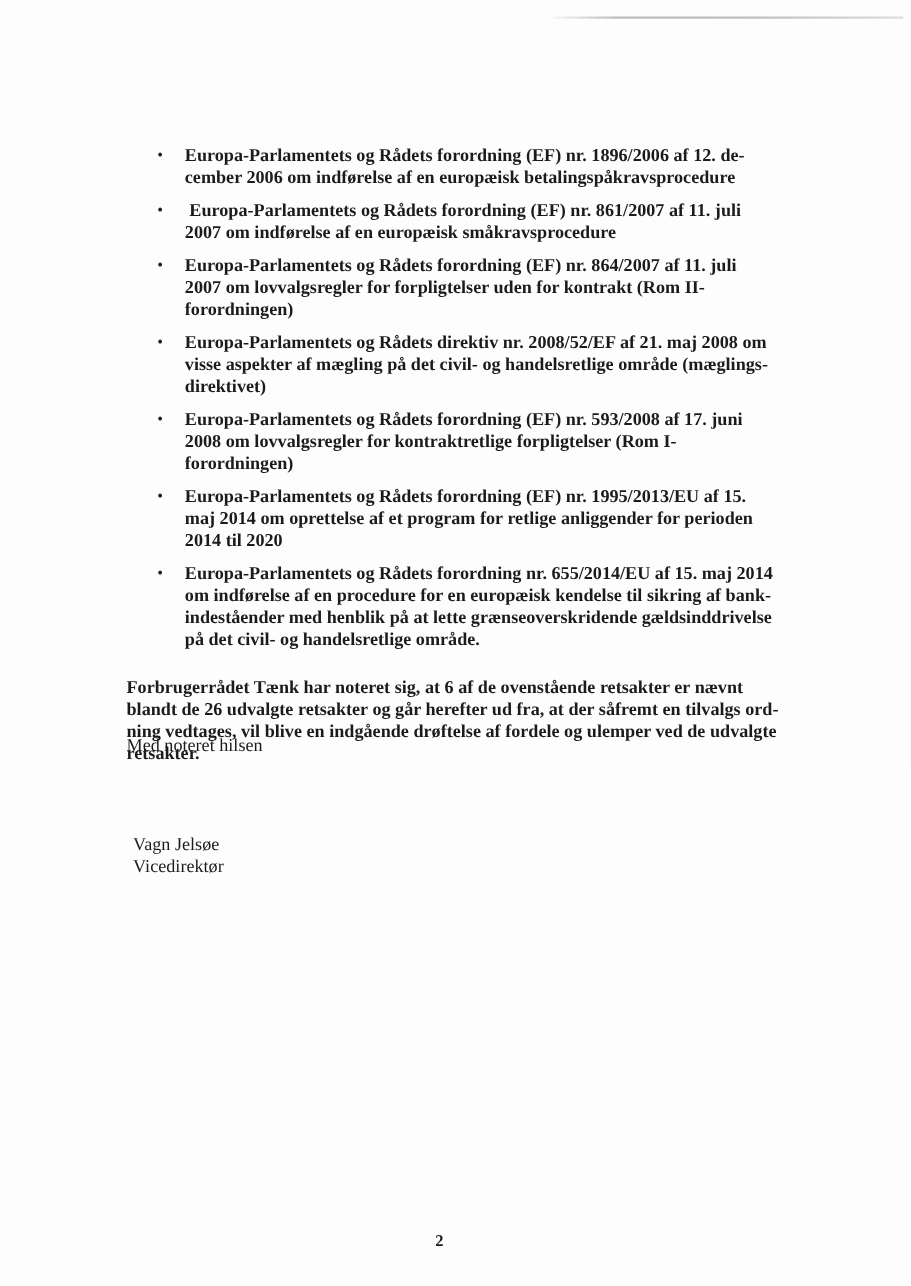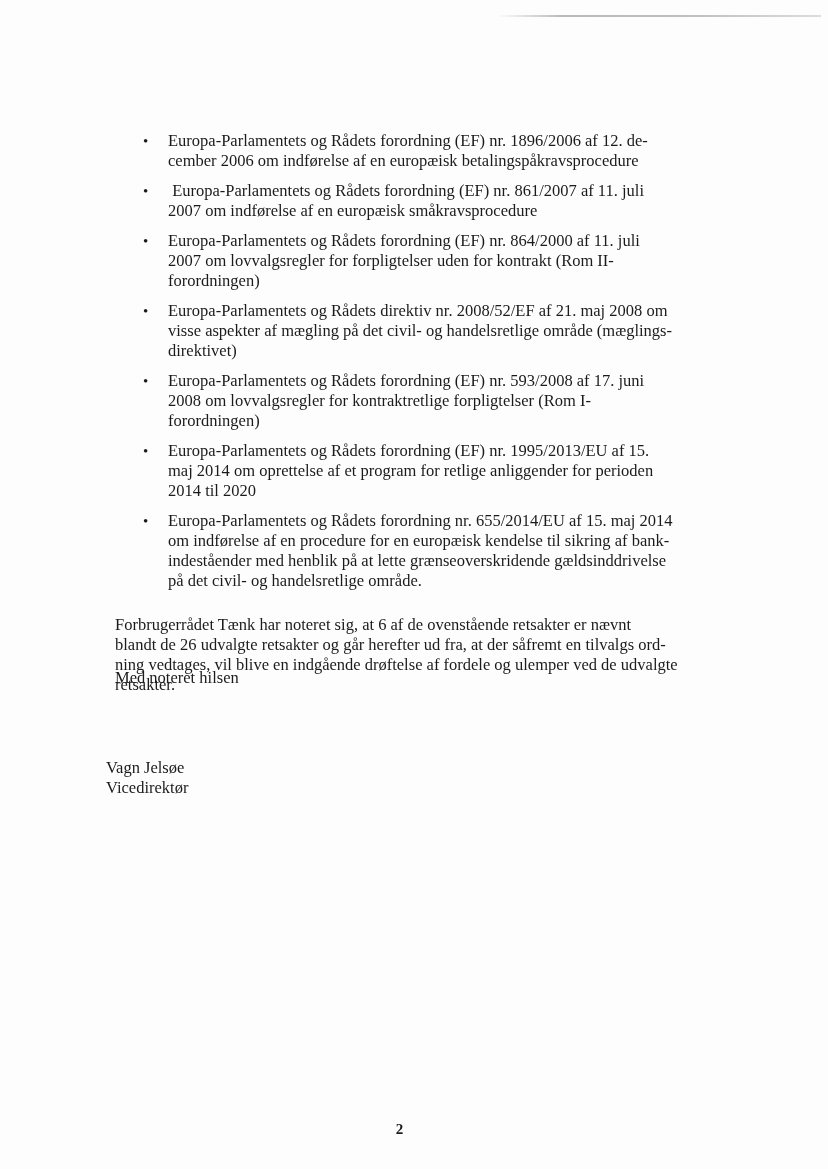--- a/index.html
+++ b/index.html
@@ -42,39 +42,40 @@
     align-items: flex-start;
     margin-bottom: 10px;
   }
   .bullet-marker {
     flex: 0 0 25px;
     font-size: 15px;
     line-height: 20px;
   }
   .lines {
     white-space: pre-wrap;
+    font-weight: bold;
   }
   .bullet-text {
     width: 600px;
   }
   .paragraph {
     position: absolute;
     left: 115px;
     top: 584px;
     width: 665px;
     margin-top: 31px;
   }
   .closing {
     position: absolute;
     left: 115px;
     top: 668px;
   }
   .signatures {
     position: absolute;
-    left: 106px;
+    left: 121px;
     top: 758px;
     display: flex;
     align-items: flex-end;
   }
   .sig-col-left {
     width: 182px;
   }
   .pagenum {
     position: absolute;
     left: 380px;
@@ -99,21 +100,21 @@
       <div class="bullet-text lines">Europa-Parlamentets og Rådets forordning (EF) nr. 1896/2006 af 12. de-
 cember 2006 om indførelse af en europæisk betalingspåkravsprocedure</div>
     </div>
     <div class="bullet-item">
       <span class="bullet-marker">•</span>
       <div class="bullet-text lines"> Europa-Parlamentets og Rådets forordning (EF) nr. 861/2007 af 11. juli
 2007 om indførelse af en europæisk småkravsprocedure</div>
     </div>
     <div class="bullet-item">
       <span class="bullet-marker">•</span>
-      <div class="bullet-text lines">Europa-Parlamentets og Rådets forordning (EF) nr. 864/2000 af 11. juli
+      <div class="bullet-text lines">Europa-Parlamentets og Rådets forordning (EF) nr. 864/2007 af 11. juli
 2007 om lovvalgsregler for forpligtelser uden for kontrakt (Rom II-
 forordningen)</div>
     </div>
     <div class="bullet-item">
       <span class="bullet-marker">•</span>
       <div class="bullet-text lines">Europa-Parlamentets og Rådets direktiv nr. 2008/52/EF af 21. maj 2008 om
 visse aspekter af mægling på det civil- og handelsretlige område (mæglings-
 direktivet)</div>
     </div>
     <div class="bullet-item">

